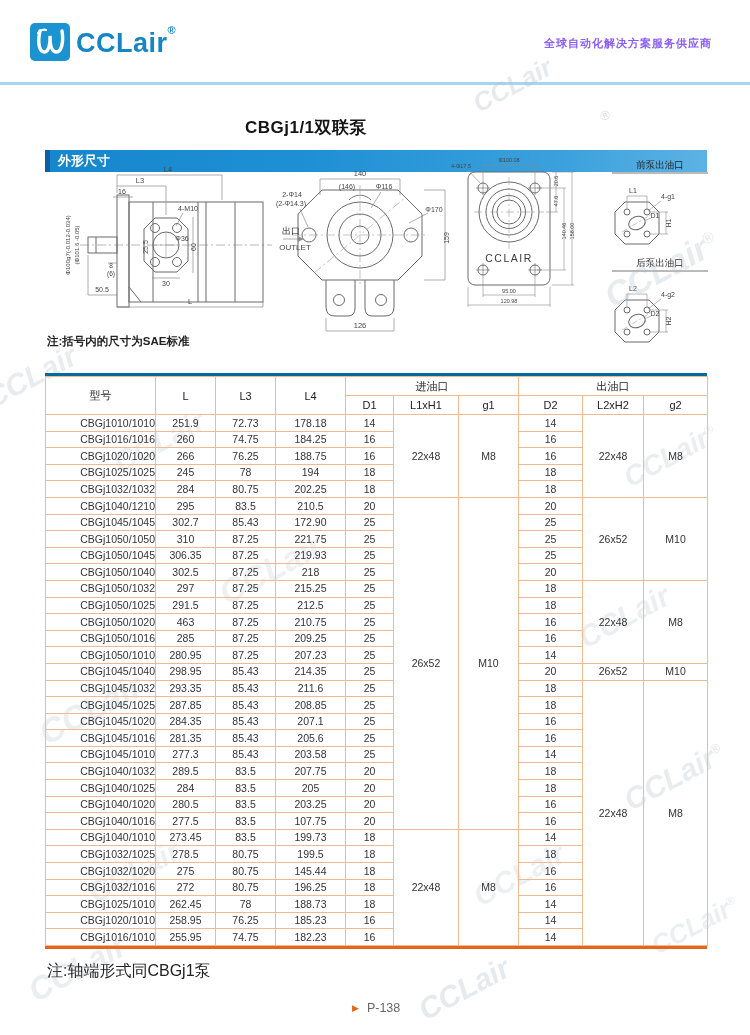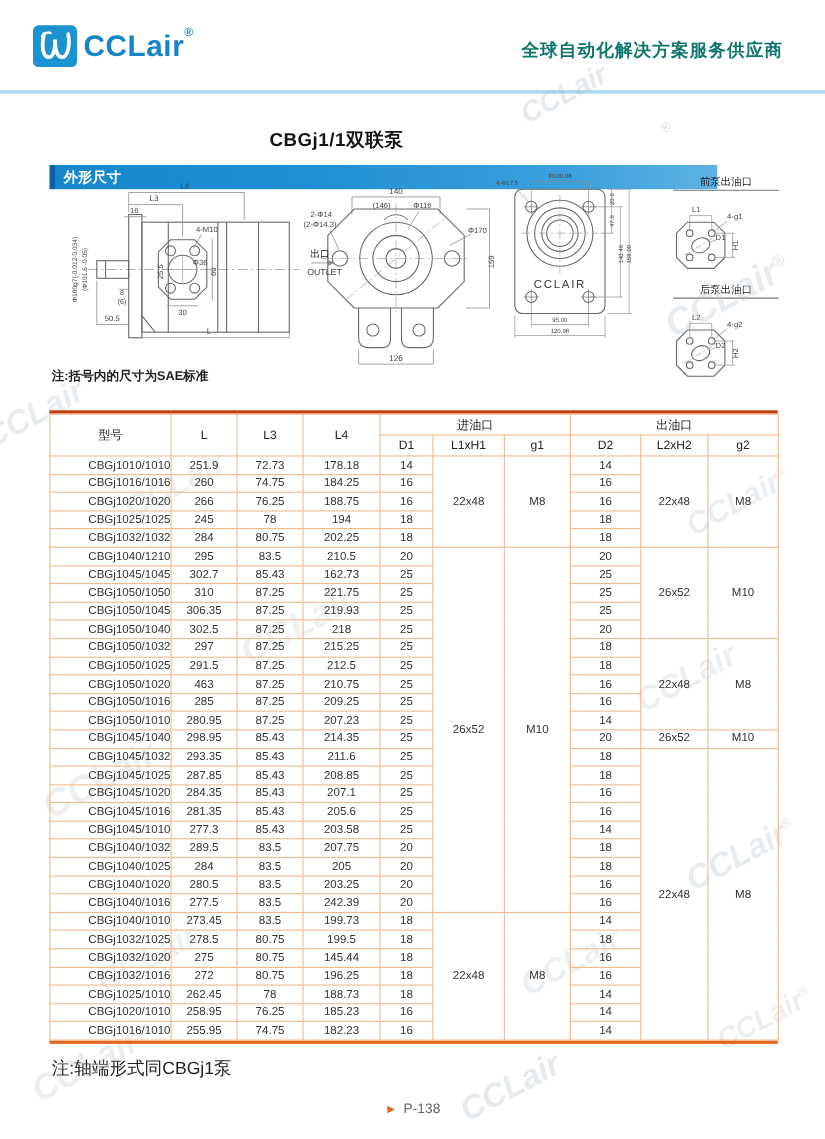--- a/index.html
+++ b/index.html
@@ -2,29 +2,29 @@
 <html><head>
 <meta charset="utf-8">
 <style>
   html,body{margin:0;padding:0;}
   body{width:750px;height:1035px;background:#ffffff;font-family:"Liberation Sans","DejaVu Sans",sans-serif;position:relative;overflow:hidden;}
   .abs{position:absolute;}
   
   .logo-tile{left:30px;top:23px;width:40px;height:38px;background:#1b93d0;border-radius:5px;}
   .brand{left:76px;top:24px;font-size:27px;font-weight:bold;color:#1585c6;letter-spacing:.5px;}
   .brand sup{font-size:11px;vertical-align:18px;}
-  .tagline{right:38px;top:36px;font-size:16px;font-weight:bold;color:#0f766e;letter-spacing:1px;}
+  .tagline{right:38px;top:36px;font-size:11px;font-weight:bold;color:#8b5cf6;letter-spacing:1px;}
   .hdr-line{left:0;top:82px;width:750px;height:3px;background:#a6d7f1;}
   .page-title{left:0;top:116px;width:612px;text-align:center;font-size:17px;font-weight:bold;color:#141414;letter-spacing:.5px;}
-  .section-bar{left:45px;top:150px;width:607px;height:22px;line-height:22px;color:#fff;font-size:13px;font-weight:bold;padding-left:13px;box-sizing:border-box;background:linear-gradient(90deg,#0a61a4 0,#0a61a4 5px,#1787cd 5px,#1f90d5 40%,#3ba1dc 78%,#5db2e4 100%);}
+  .section-bar{left:45px;top:150px;width:662px;height:22px;line-height:22px;color:#fff;font-size:13px;font-weight:bold;padding-left:13px;box-sizing:border-box;background:linear-gradient(90deg,#0a61a4 0,#0a61a4 5px,#1787cd 5px,#1f90d5 40%,#3ba1dc 78%,#5db2e4 100%);}
   
   .drawing-svg{left:0;top:155px;pointer-events:none;}
   .note1{left:47px;top:334px;font-size:11.5px;font-weight:bold;color:#222;z-index:3;}
   
-  .spec-wrap{left:45px;top:373px;width:662px;border-top:3px solid #c2410c;border-bottom:3px solid #e2661c;z-index:2;}
+  .spec-wrap{left:45px;top:373px;width:662px;border-top:3px solid #0369a1;border-bottom:3px solid #e2661c;z-index:2;}
   table.spec{border-collapse:collapse;table-layout:fixed;width:662px;background:transparent;}
   table.spec th,table.spec td{border:1px solid #f2b98f;font-weight:normal;color:#333;text-align:center;padding:0;overflow:hidden;white-space:nowrap;}
   table.spec th{font-size:11px;height:18px;color:#222;}
   table.spec td{font-size:10.5px;height:15.6px;line-height:1;}
   table.spec td.model{text-align:right;padding-left:8px;}
   
   .note2{left:47px;top:961px;font-size:16px;color:#222;}
   .footer-page{left:352px;top:1001px;font-size:12.5px;color:#666;}
   .footer-page .tri{color:#e2661c;font-size:9px;margin-right:8px;vertical-align:1px;}
   .copyright{right:40px;top:1044px;font-size:12px;font-weight:bold;color:#1a1a1a;margin-top:21px;}
@@ -357,21 +357,21 @@
           <td rowspan="20">26x52</td>
           <td rowspan="20">M10</td>
           <td>20</td>
           <td rowspan="5">26x52</td>
           <td rowspan="5">M10</td>
         </tr>
         <tr>
           <td class="model">CBGj1045/1045</td>
           <td>302.7</td>
           <td>85.43</td>
-          <td>162.73</td>
+          <td>172.90</td>
           <td>25</td>
           <td>25</td>
         </tr>
         <tr>
           <td class="model">CBGj1050/1050</td>
           <td>310</td>
           <td>87.25</td>
           <td>221.75</td>
           <td>25</td>
           <td>25</td>
@@ -507,21 +507,21 @@
           <td>280.5</td>
           <td>83.5</td>
           <td>203.25</td>
           <td>20</td>
           <td>16</td>
         </tr>
         <tr>
           <td class="model">CBGj1040/1016</td>
           <td>277.5</td>
           <td>83.5</td>
-          <td>242.39</td>
+          <td>107.75</td>
           <td>20</td>
           <td>16</td>
         </tr>
         <tr>
           <td class="model">CBGj1040/1010</td>
           <td>273.45</td>
           <td>83.5</td>
           <td>199.73</td>
           <td>18</td>
           <td rowspan="7">22x48</td>

